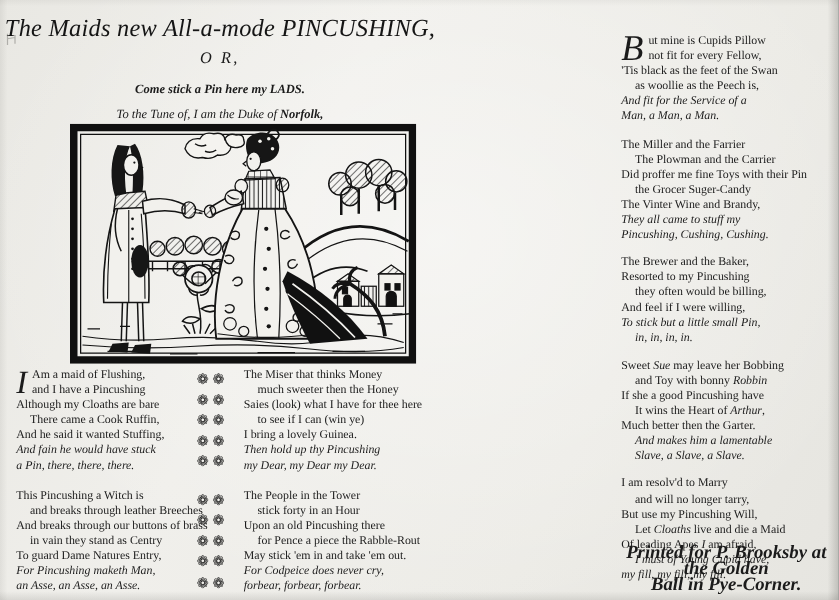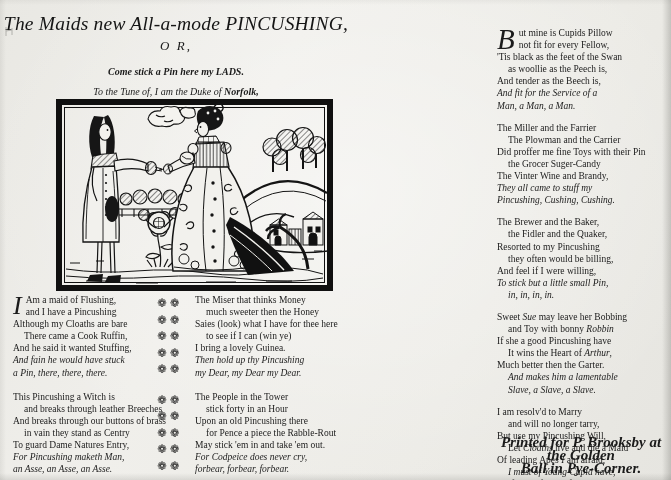--- a/index.html
+++ b/index.html
@@ -283,36 +283,34 @@
         <div class="line it">forbear, forbear, forbear.</div>
       </div>
     </div>
   <div class="col" id="col-right">
       <div class="stanza">
         <span class="dropcap capB">B</span>
         <div class="line">ut mine is Cupids Pillow</div>
         <div class="line ind">not fit for every Fellow,</div>
         <div class="line">'Tis black as the feet of the Swan</div>
         <div class="line ind">as woollie as the Peech is,</div>
-        <div class="line">And tender as the Beech is,</div>
         <div class="line it">And fit for the Service of a</div>
         <div class="line it">Man, a Man, a Man.</div>
       </div>
       <div class="stanza">
         <div class="line">The Miller and the Farrier</div>
         <div class="line ind">The Plowman and the Carrier</div>
         <div class="line">Did proffer me fine Toys with their Pin</div>
         <div class="line ind">the Grocer Suger-Candy</div>
         <div class="line">The Vinter Wine and Brandy,</div>
         <div class="line it">They all came to stuff my</div>
         <div class="line it">Pincushing, Cushing, Cushing.</div>
       </div>
       <div class="stanza">
         <div class="line">The Brewer and the Baker,</div>
-        <div class="line ind">the Fidler and the Quaker,</div>
         <div class="line">Resorted to my Pincushing</div>
         <div class="line ind">they often would be billing,</div>
         <div class="line">And feel if I were willing,</div>
         <div class="line it">To stick but a little small Pin,</div>
         <div class="line it ind">in, in, in, in.</div>
       </div>
       <div class="stanza">
         <div class="line"><span>Sweet </span><span class="it">Sue</span><span> may leave her Bobbing</span></div>
         <div class="line ind"><span>and Toy with bonny </span><span class="it">Robbin</span></div>
         <div class="line">If she a good Pincushing have</div>

